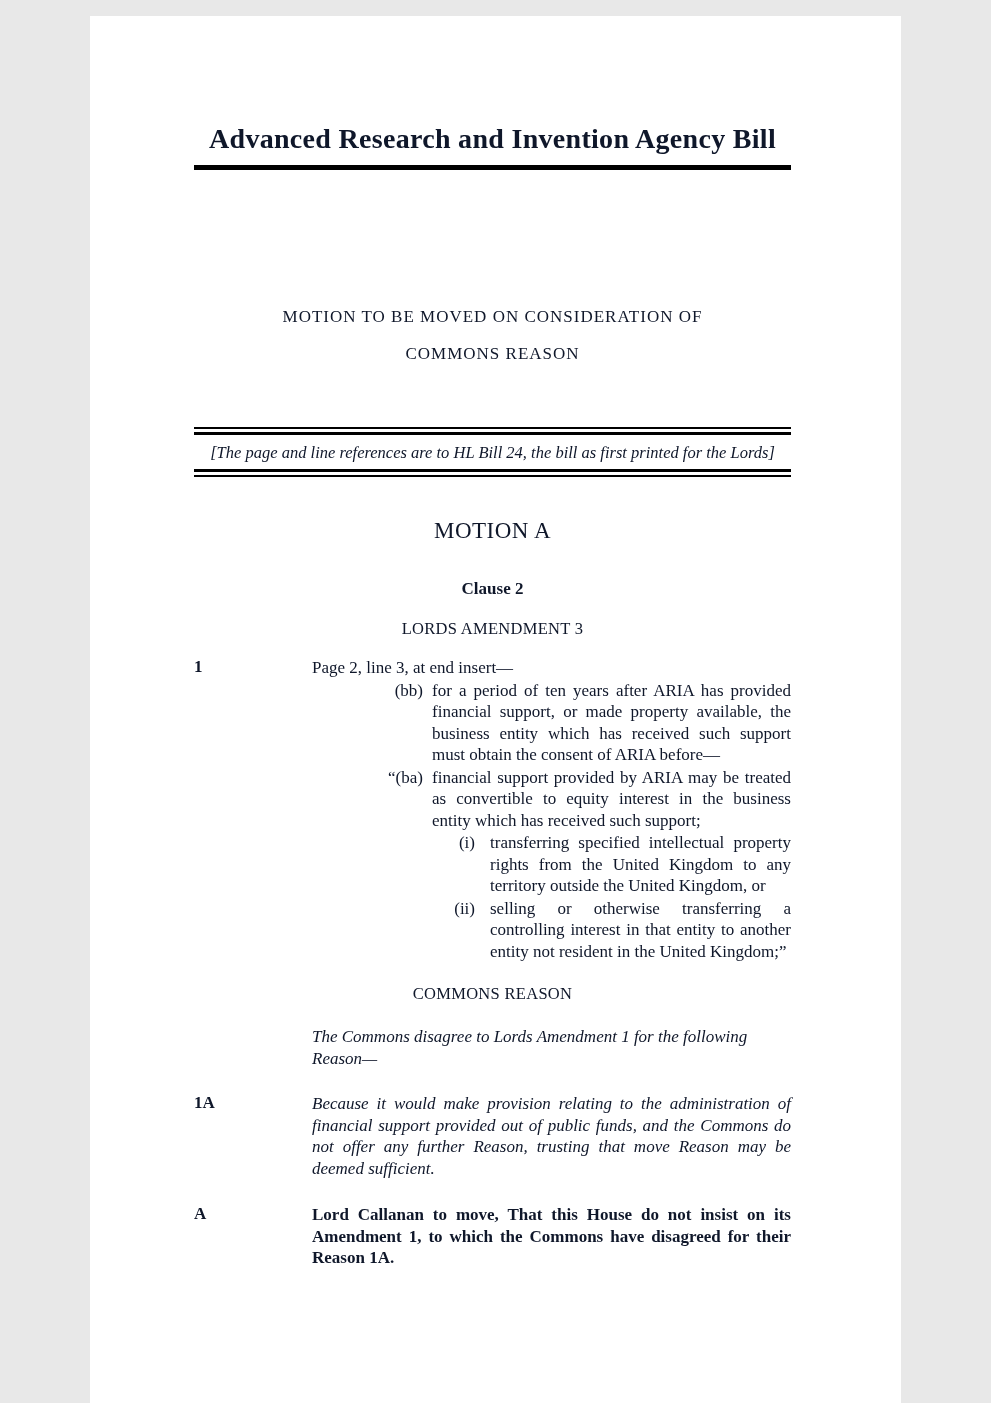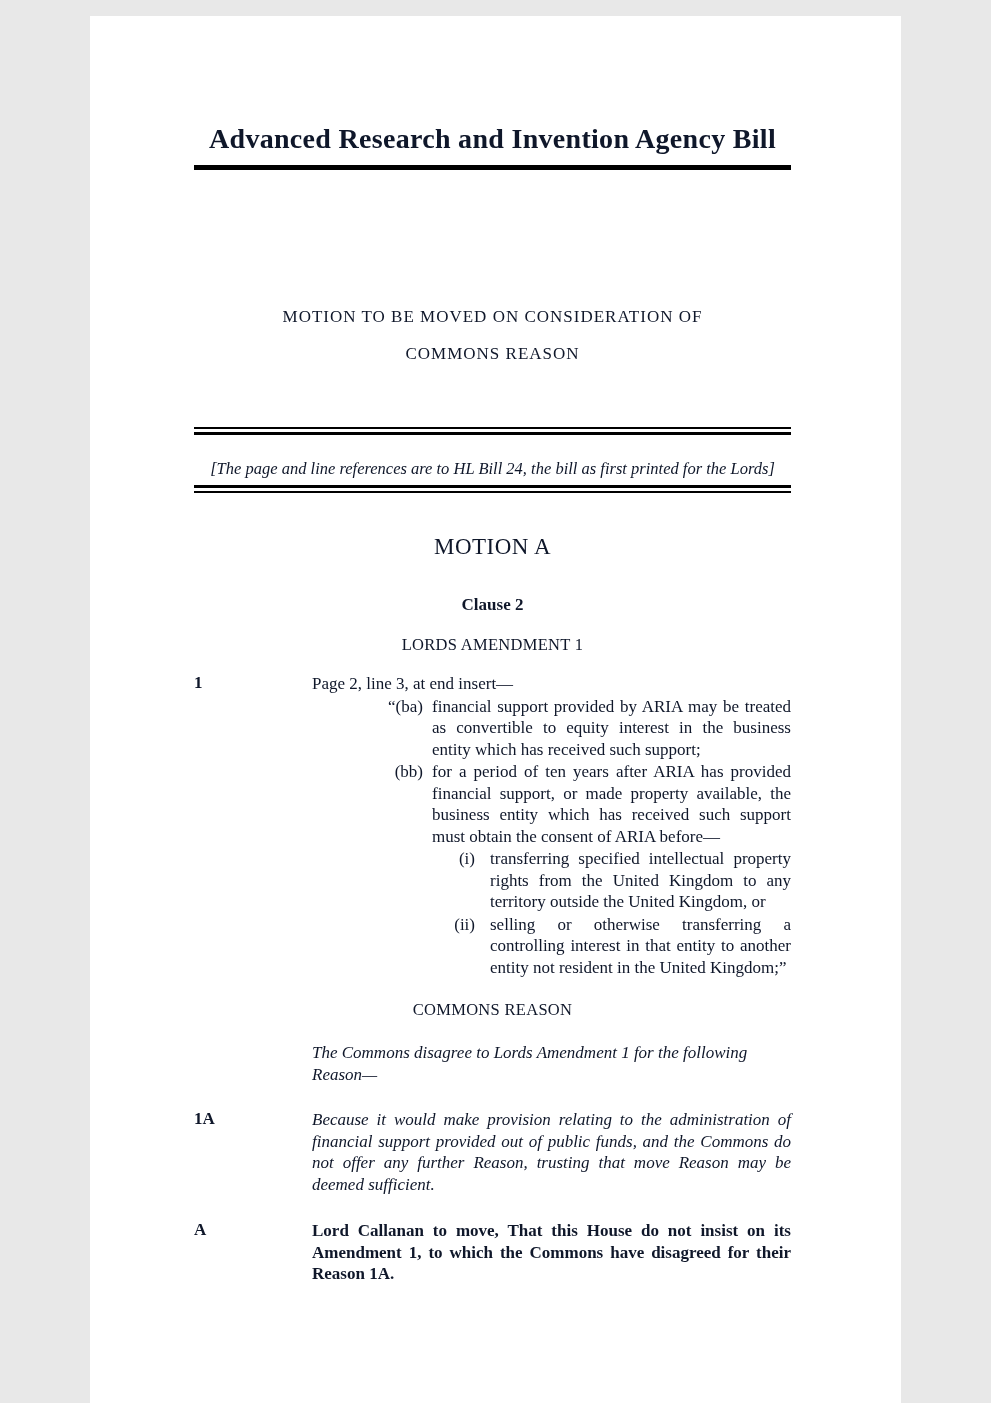--- a/index.html
+++ b/index.html
@@ -41,21 +41,21 @@
   }
   .motion-type p { margin: 0; }
   .motion-type p + p { margin-top: 15px; }
 
   .refbox { margin-top: 62px; }
   .rule-pair .rl { border-top: 2px solid #000; }
   .rule-pair .rl.thick { border-top-width: 3px; }
   .rule-pair .rl + .rl { margin-top: 3px; }
   .ref-note {
     margin: 0;
-    padding: 23px 0 6px 0;
+    padding: 7px 0 6px 0;
     text-align: center;
     font-style: italic;
     font-size: 16.5px;
     line-height: 21px;
   }
 
   h2.motion-a {
     margin: 40px 0 0 0;
     text-align: center;
     font-size: 23px;
@@ -149,35 +149,35 @@
       </div>
       <p class="ref-note">[The page and line references are to HL Bill 24, the bill as first printed for the Lords]</p>
       <div class="rule-pair">
         <div class="rl thick"></div>
           <div class="rl thin"></div>
       </div>
     </div>
 
     <h2 class="motion-a">MOTION A</h2>
     <h3 class="clause">Clause 2</h3>
-    <h4 class="lords-amendment">LORDS AMENDMENT 1</h4>
+    <h4 class="lords-amendment">LORDS AMENDMENT 3</h4>
 
     <div class="item">
       <div class="num">1</div>
       <div class="body">
         <p class="lead">Page 2, line 3, at end insert—</p>
 
         <div class="sub">
+          <div class="lbl">(bb)</div>
+          <div class="txt">for a period of ten years after ARIA has provided financial support, or made property available, the business entity which has received such support must obtain the consent of ARIA before—</div>
+        </div>
+
+        <div class="sub">
           <div class="lbl">“(ba)</div>
           <div class="txt">financial support provided by ARIA may be treated as convertible to equity interest in the business entity which has received such support;</div>
-        </div>
-
-        <div class="sub">
-          <div class="lbl">(bb)</div>
-          <div class="txt">for a period of ten years after ARIA has provided financial support, or made property available, the business entity which has received such support must obtain the consent of ARIA before—</div>
         </div>
 
         <div class="sub sub2">
           <div class="lbl">(i)</div>
           <div class="txt">transferring specified intellectual property rights from the United Kingdom to any territory outside the United Kingdom, or</div>
         </div>
 
         <div class="sub sub2">
           <div class="lbl">(ii)</div>
           <div class="txt">selling or otherwise transferring a controlling interest in that entity to another entity not resident in the United Kingdom;”</div>

